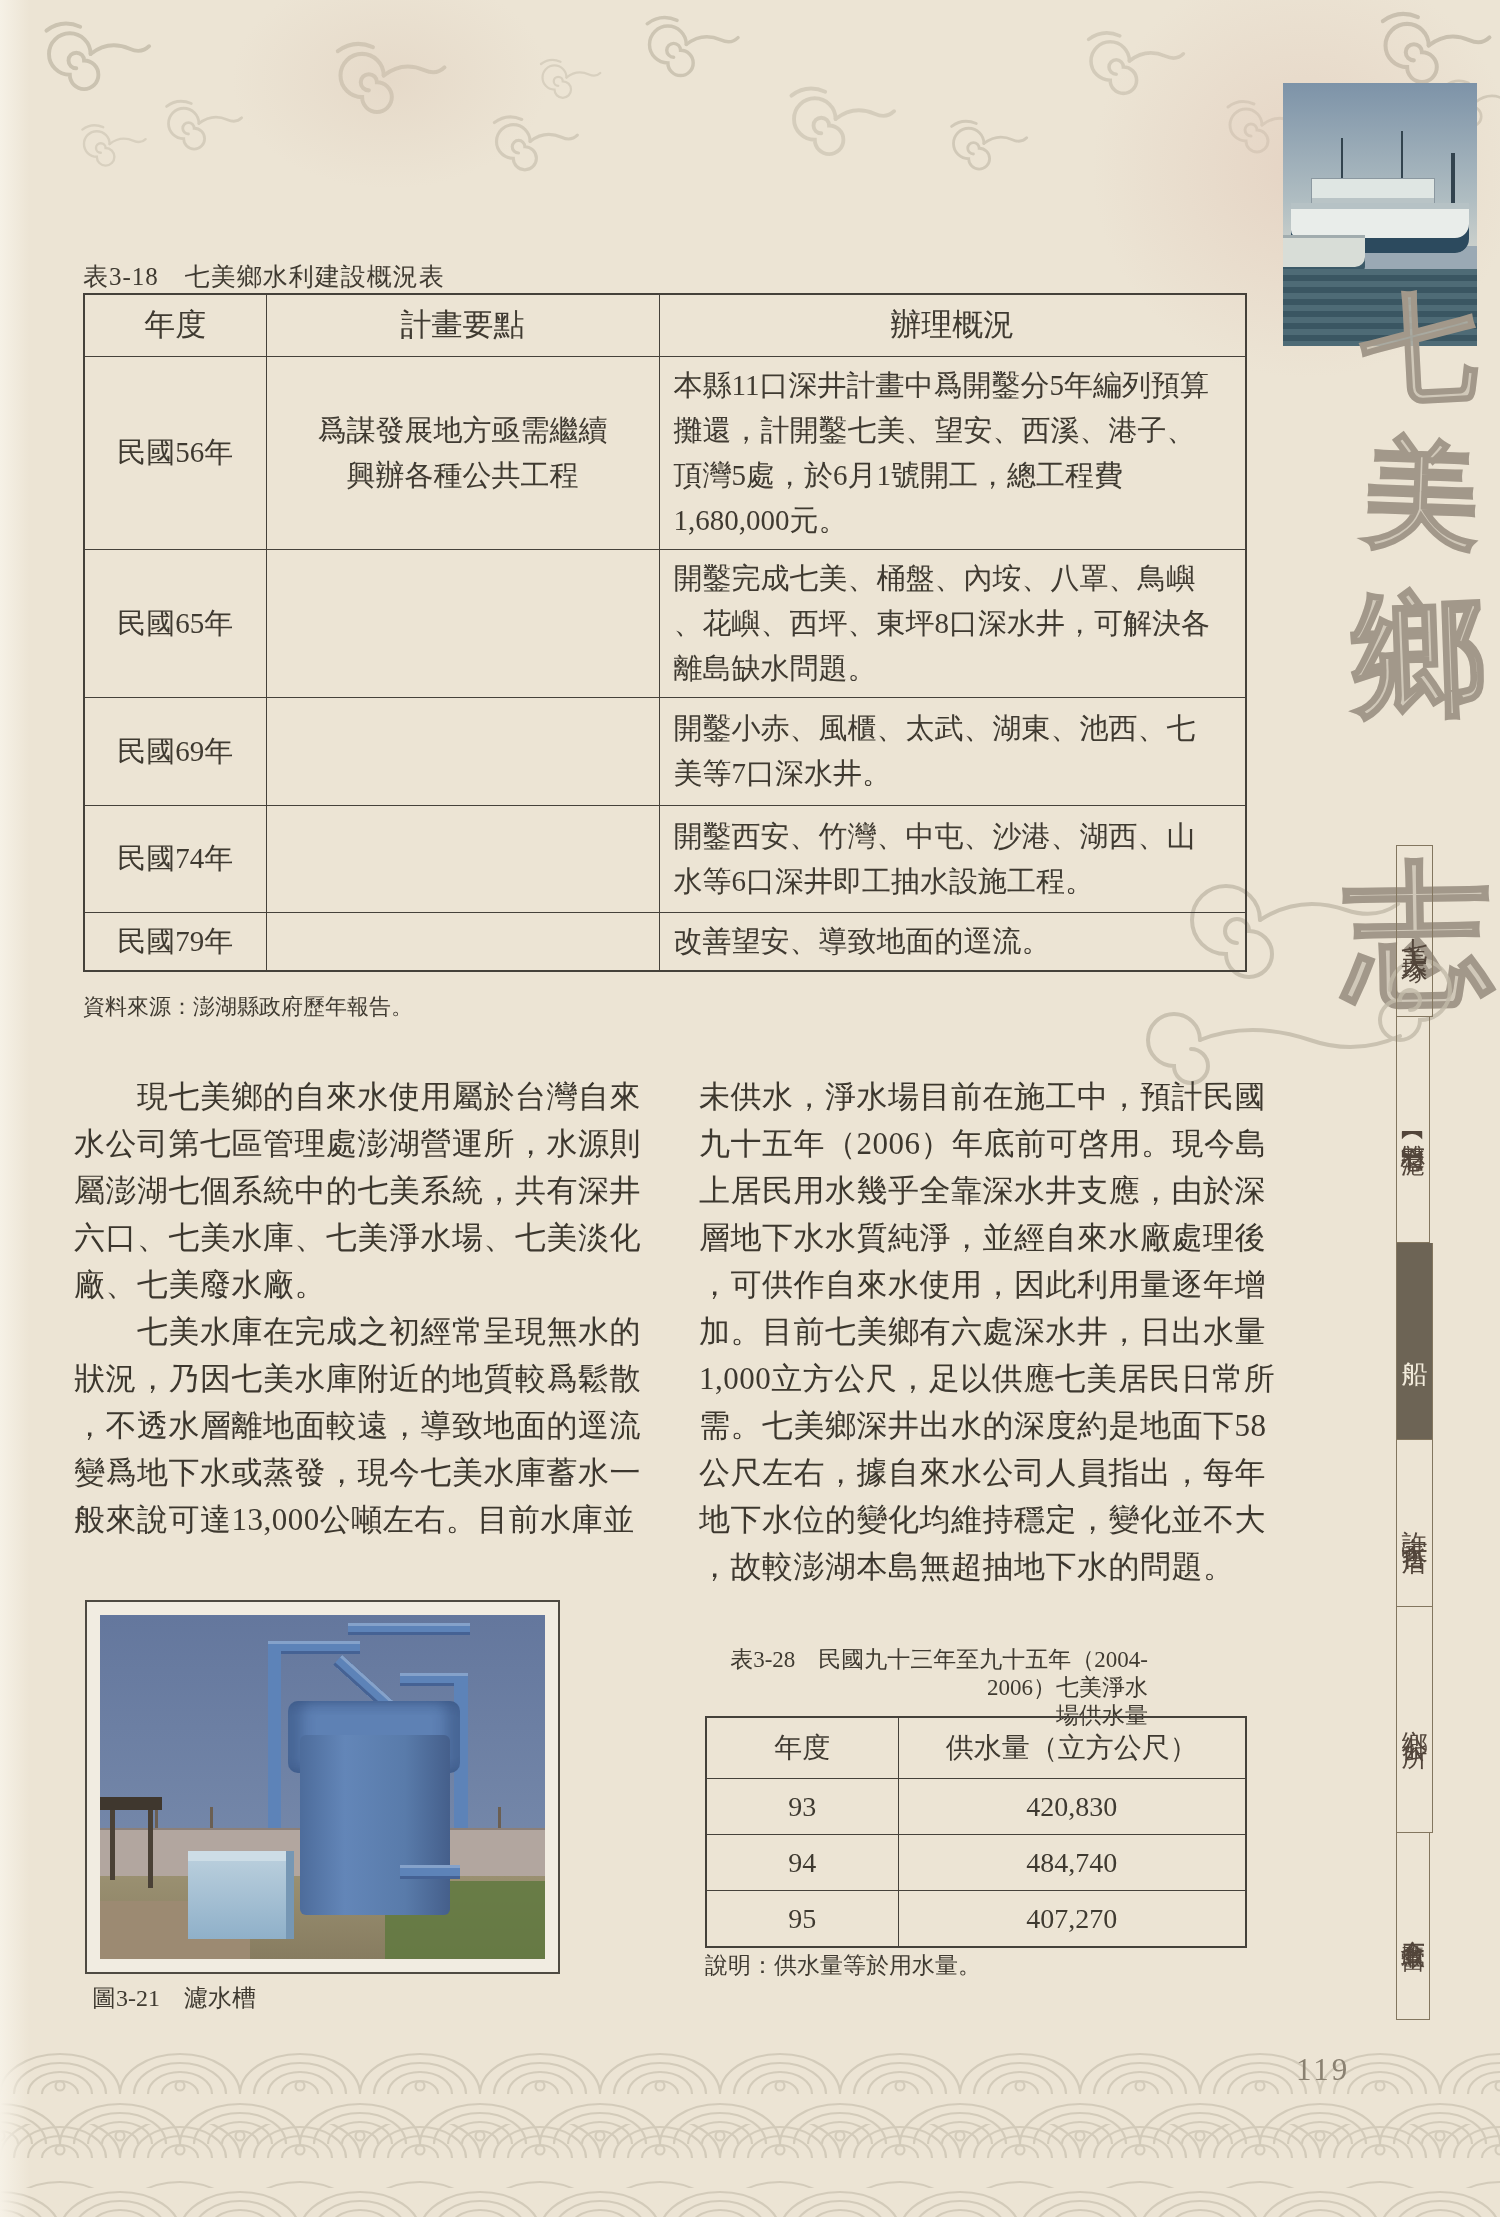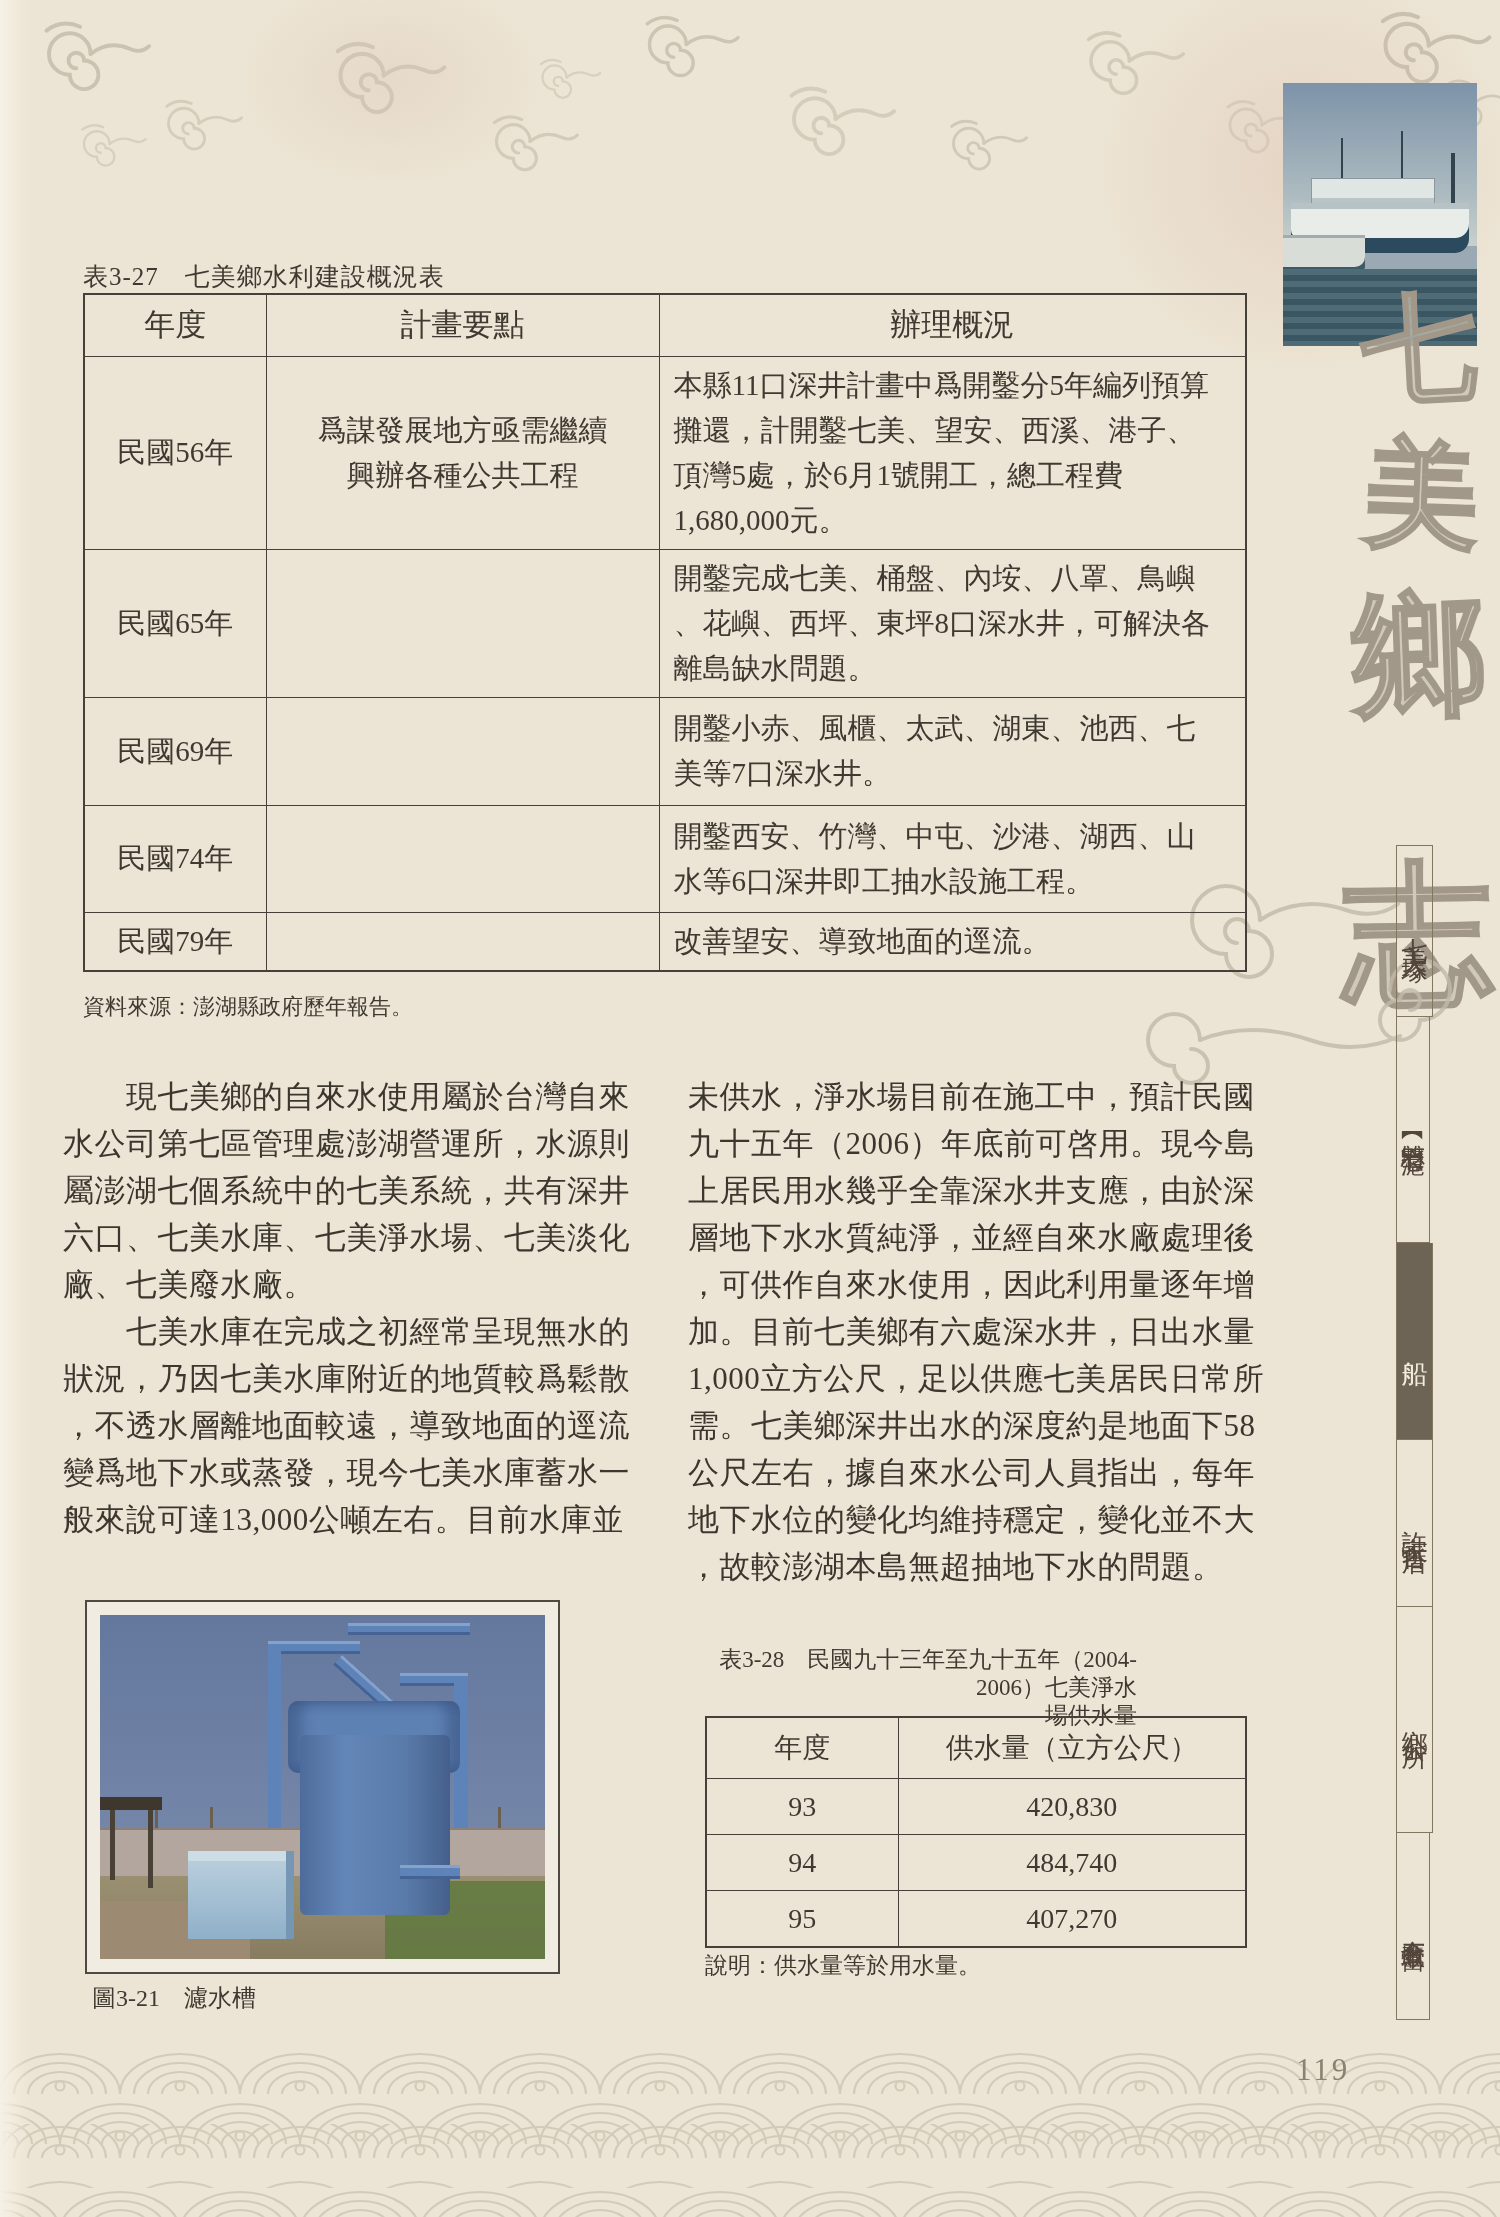--- a/index.html
+++ b/index.html
@@ -3,21 +3,21 @@
 <meta charset="utf-8">
 <style>
   html,body{margin:0;padding:0;background:#888;}
   #page{
     position:relative;width:1500px;height:2217px;overflow:hidden;
     background:#ece4d4;
     font-family:"Liberation Serif","DejaVu Serif",serif;
     color:#3f3a31;
   }
   .abs{position:absolute;}
-  .ml{white-space:pre-line;}
+  .ml{white-space:pre-line;margin-left:11px;}
   
   #edge-left{left:0;top:0;width:30px;height:2217px;background:linear-gradient(90deg,#f6f1e6,rgba(246,241,230,0));}
   
   .wash{border-radius:50%;pointer-events:none;}
   
   #boat-photo{left:1283px;top:83px;width:194px;height:263px;overflow:hidden;background:#9aa9b4;}
   #boat-sky{position:absolute;left:0;top:0;right:0;height:62%;background:linear-gradient(#7d93a8,#aebcc1 70%,#c9cfcb 100%);}
   #boat-superstructure{position:absolute;left:28px;top:95px;width:122px;height:28px;background:#dfe6e3;border:1px solid #8b98a0;
     box-shadow:inset 0 -9px 0 rgba(70,96,112,.25);}
   #boat-hull{position:absolute;left:8px;top:120px;width:178px;height:50px;background:#e9edea;border-radius:0 0 14px 8px;
@@ -148,21 +148,21 @@
   <svg class="deco" style="left:1140px;top:830px;" width="360" height="300" viewBox="0 0 360 300">
     <g fill="none" stroke="#c2baa9" stroke-width="4" stroke-linecap="round" opacity="0.8">
       <path d="M120 90 a34 34 0 1 0 -34 34 a23 23 0 1 0 23 -23 a12 12 0 1 0 -12 12"></path>
       <path d="M120 90 q 40 -26 86 -10 q 30 10 52 -6"></path>
       <path d="M250 160 a30 30 0 1 1 30 30 a20 20 0 1 1 -20 -20 a10 10 0 1 1 10 10"></path>
       <path d="M60 210 a26 26 0 1 0 -26 26 a17 17 0 1 0 17 -17"></path>
       <path d="M60 210 q 50 -20 110 0 q 46 16 90 -4"></path>
     </g>
   </svg>
 
-  <div class="abs" id="t1-caption">表3-27　七美鄉水利建設概況表</div>
+  <div class="abs" id="t1-caption">表3-18　七美鄉水利建設概況表</div>
   <table class="abs" id="t1">
     <colgroup>
         <col style="width:182px">
         <col style="width:393px">
         <col style="width:587px">
       </colgroup>
     <tbody>
         <tr>
       <th>年度</th>
       <th>計畫要點</th>

